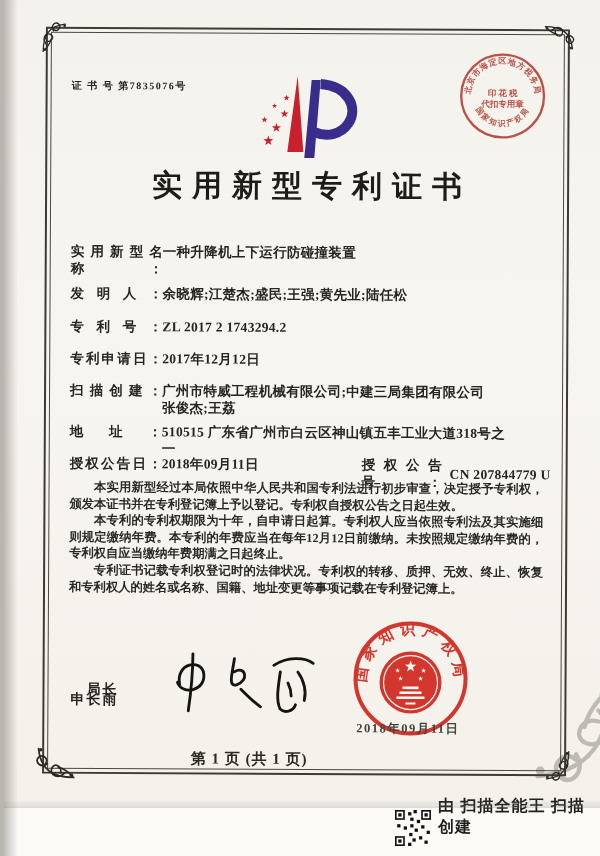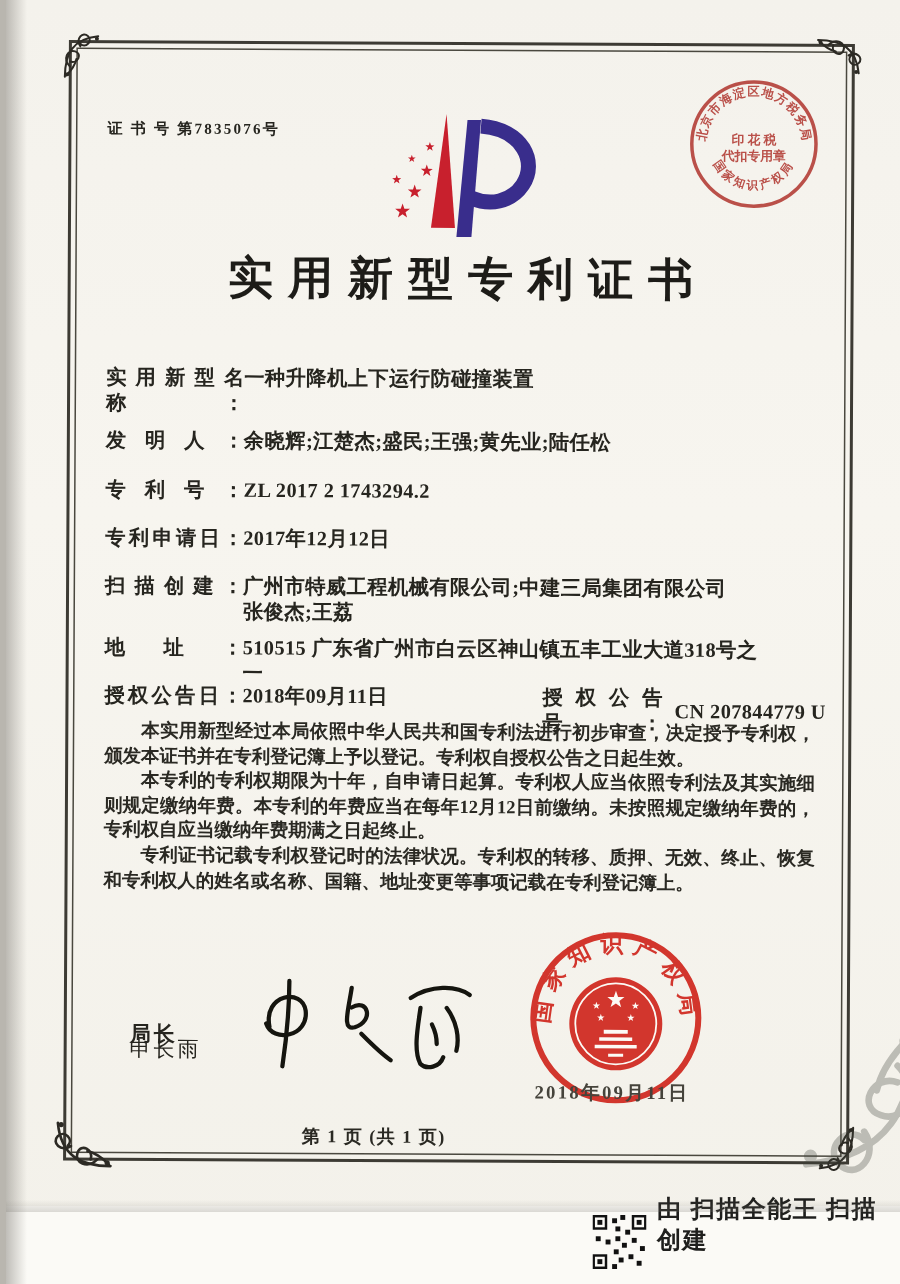--- a/index.html
+++ b/index.html
@@ -67,30 +67,30 @@
   .row .val .l2{display:block;}
   .pair2{position:absolute;left:292px;top:0;display:flex;align-items:center;}
   .pair2 .lbl{width:80px;flex:0 0 80px;}
   .paras{
     position:absolute;left:26px;top:452px;width:474px;
     font-size:12.3px;line-height:16.6px;color:#2a2923;
     text-align:justify;font-weight:600;
   }
   .paras p{margin:0;text-indent:2em;}
   .sig-title{position:absolute;left:44px;top:654px;font-size:14px;font-weight:700;color:#26251f;letter-spacing:2px;}
-  .sig-name{position:absolute;left:44px;top:664px;font-size:14px;font-weight:400;color:#26251f;letter-spacing:2px;}
+  .sig-name{position:absolute;left:28px;top:664px;font-size:14px;font-weight:700;color:#26251f;letter-spacing:2px;}
   .sig-script{position:absolute;left:104px;top:620px;width:180px;height:70px;}
   .office-seal{position:absolute;left:308px;top:590px;width:120px;height:120px;opacity:.93;}
   .seal-date{
     position:absolute;left:314px;top:692px;width:180px;
     font-size:12.5px;font-weight:700;color:#45433b;letter-spacing:1.5px;
   }
   .page-num{
     position:absolute;left:117px;top:722px;width:180px;text-align:center;
-    font-size:12px;font-weight:700;color:#2a2923;letter-spacing:1px;
+    font-size:15px;font-weight:700;color:#2a2923;letter-spacing:1px;
   }
   .scan-footer{
     position:absolute;left:0;bottom:0;width:100%;height:52px;background:#fbfaf6;
   }
   .qr{position:absolute;left:391px;bottom:10px;width:36px;height:36px;}
   .scan-text{
     position:absolute;left:434px;bottom:18px;
     font-size:16px;font-weight:700;color:#1f1f1d;letter-spacing:1px;
     font-family:"Liberation Sans","DejaVu Sans",sans-serif;
   }

